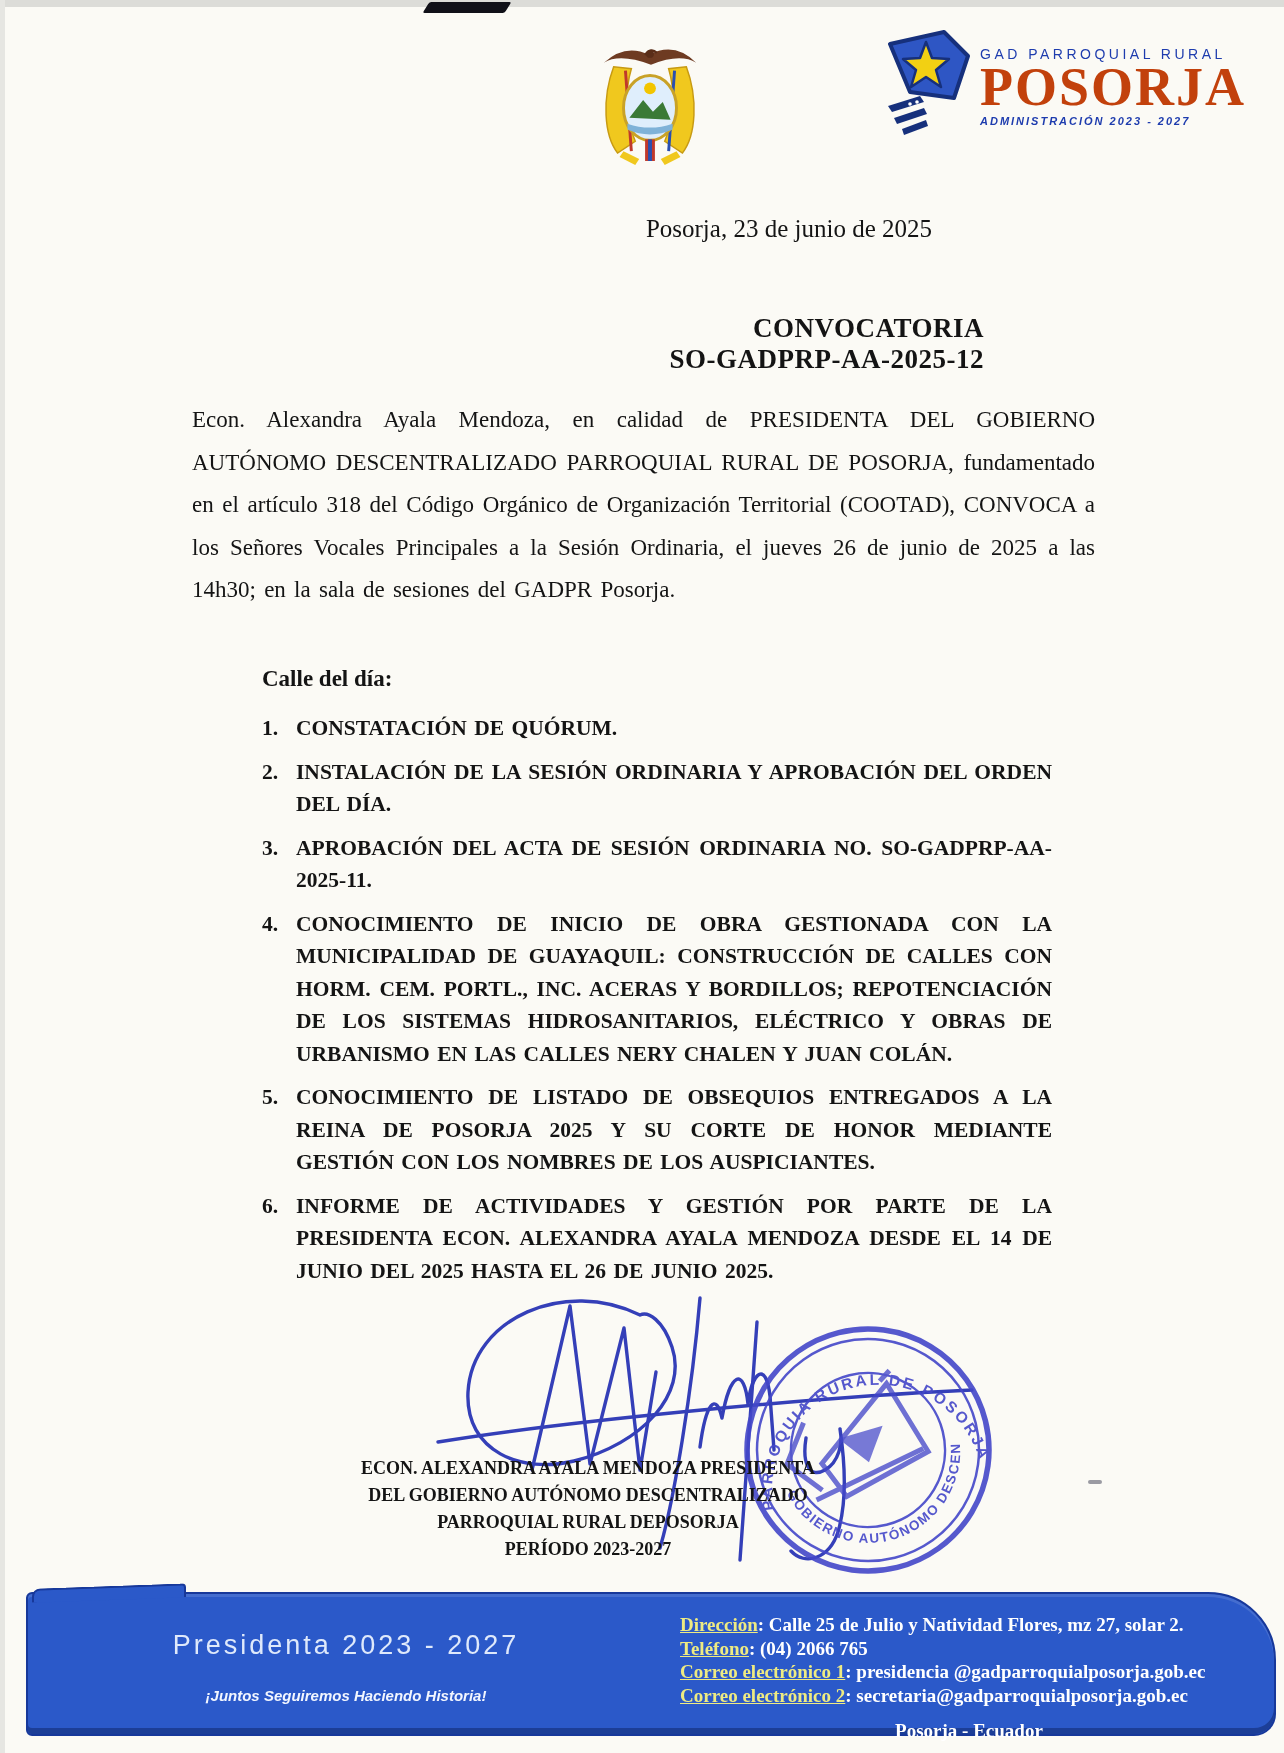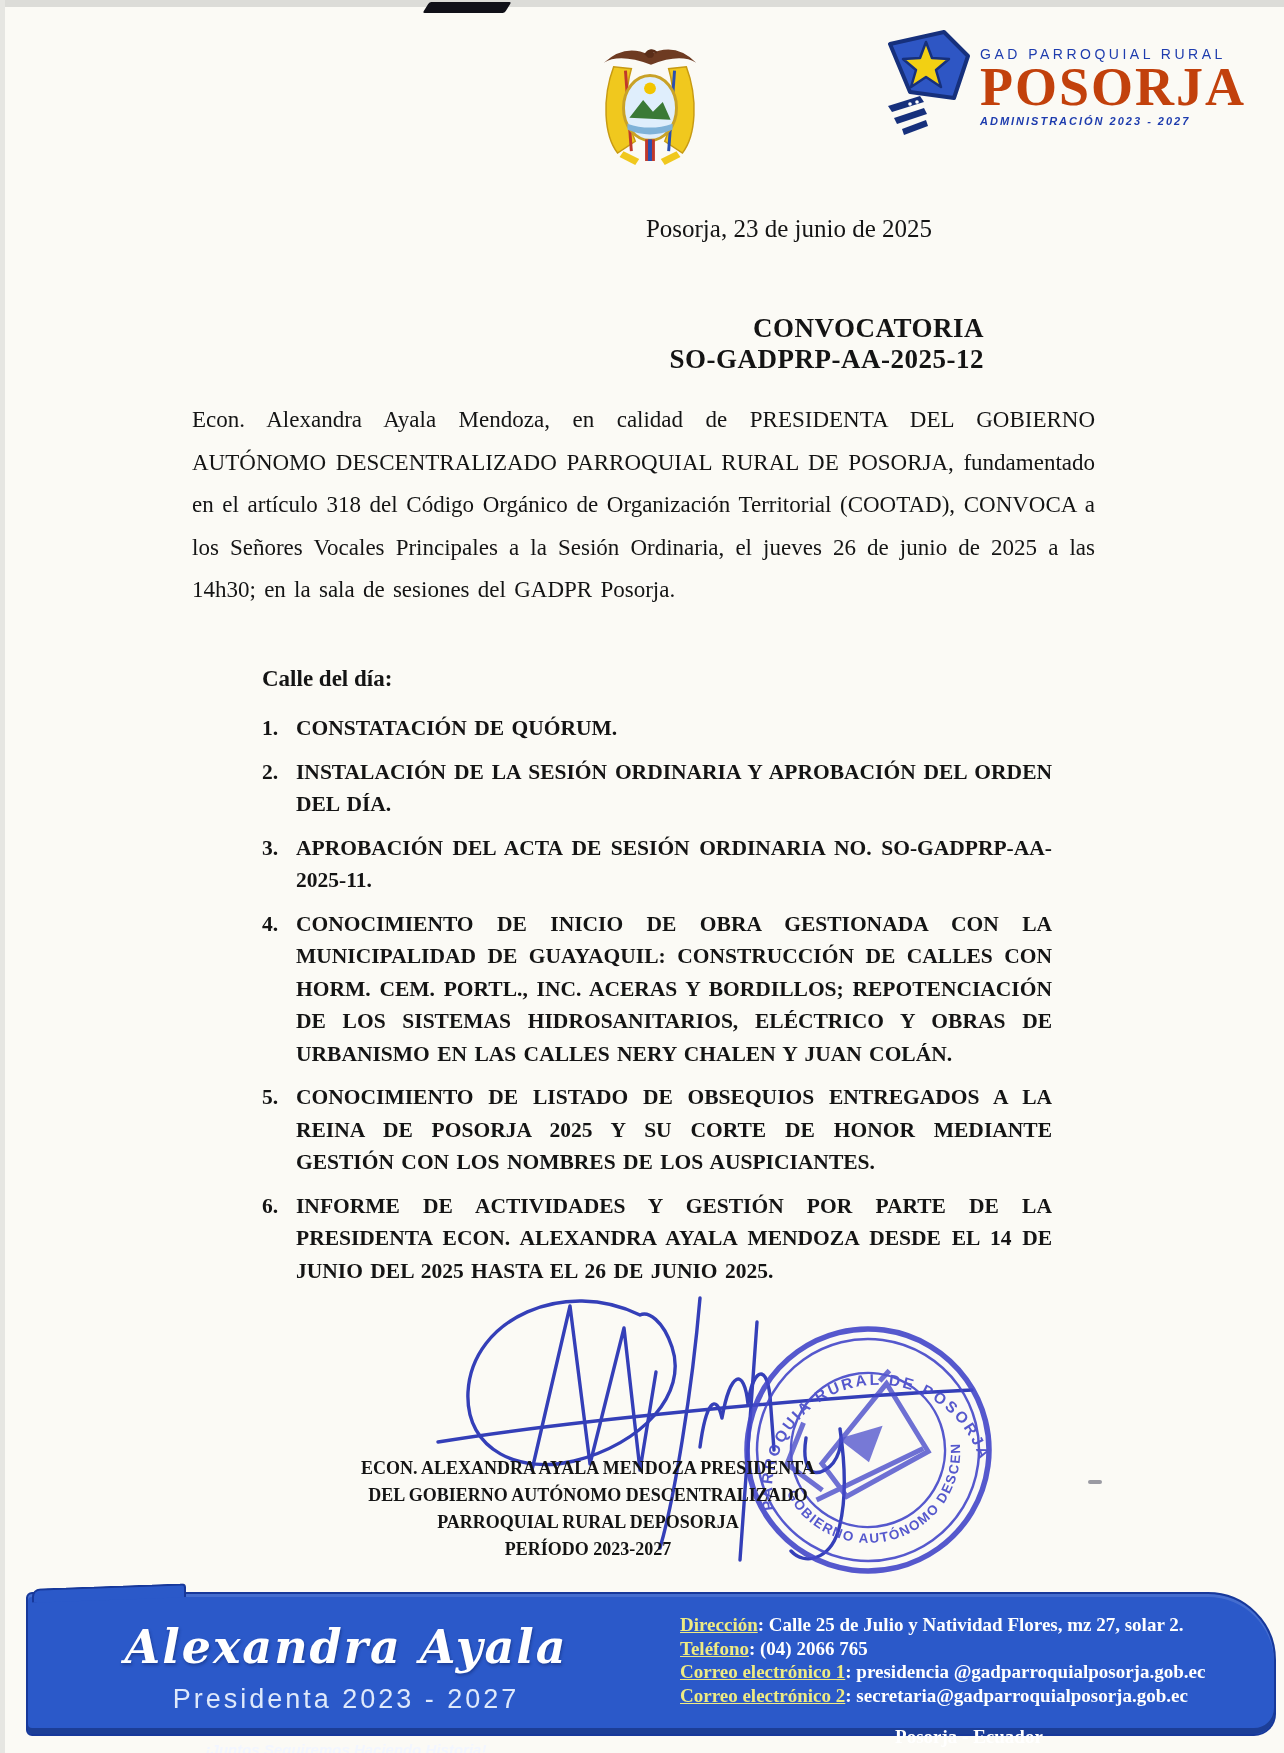--- a/index.html
+++ b/index.html
@@ -53,21 +53,21 @@
   .band-left{position:absolute;left:88px;top:26px;width:460px;text-align:center;}
   .band-name{font-family:"DejaVu Serif",serif;font-style:italic;font-weight:bold;font-size:46px;
              color:#ffffff;letter-spacing:2px;text-shadow:1px 2px 3px rgba(10,28,90,.45);}
   .band-role{font-family:"Liberation Sans",sans-serif;font-size:27px;color:#dfe9fb;
              letter-spacing:3px;margin-top:10px;}
   .band-slogan{font-family:"Liberation Sans",sans-serif;font-style:italic;font-weight:bold;
                font-size:15px;color:#f2f6ff;margin-top:26px;}
   .band-right{position:absolute;left:652px;top:19px;width:578px;font-size:19px;line-height:23.5px;
               font-weight:bold;color:#ffffff;}
   .band-right .lbl{color:#eeeb82;text-decoration:underline;}
-  .band-loc{text-align:center;margin-top:18px;}
+  .band-loc{text-align:center;margin-top:12px;}
 </style>
 </head>
 <body>
 
 <div class="page">
 
   <div class="scan-top"></div>
   <div class="scan-left"></div>
   <div class="scan-mark"></div>
   <div class="scan-dot"></div>
@@ -165,21 +165,20 @@
 
   <div class="sigblock">
     <div>ECON. ALEXANDRA AYALA MENDOZA PRESIDENTA</div>
     <div>DEL GOBIERNO AUTÓNOMO DESCENTRALIZADO</div>
     <div>PARROQUIAL RURAL DEPOSORJA</div>
     <div>PERÍODO 2023-2027</div>
   </div>
 
   <div class="band">
     <div class="band-left">
-      <div class="band-name">Alexandra Ayala</div>
       <div class="band-role">Presidenta 2023 - 2027</div>
       <div class="band-slogan">¡Juntos Seguiremos Haciendo Historia!</div>
     </div>
     <div class="band-right">
       <div><span class="lbl">Dirección</span><span>: Calle 25 de Julio y Natividad Flores, mz 27, solar 2.</span></div>
       <div><span class="lbl">Teléfono</span><span>: (04) 2066 765</span></div>
       <div><span class="lbl">Correo electrónico 1</span><span>: presidencia @gadparroquialposorja.gob.ec</span></div>
       <div><span class="lbl">Correo electrónico 2</span><span>: secretaria@gadparroquialposorja.gob.ec</span></div>
       <div class="band-loc">Posorja - Ecuador</div>
     </div>

